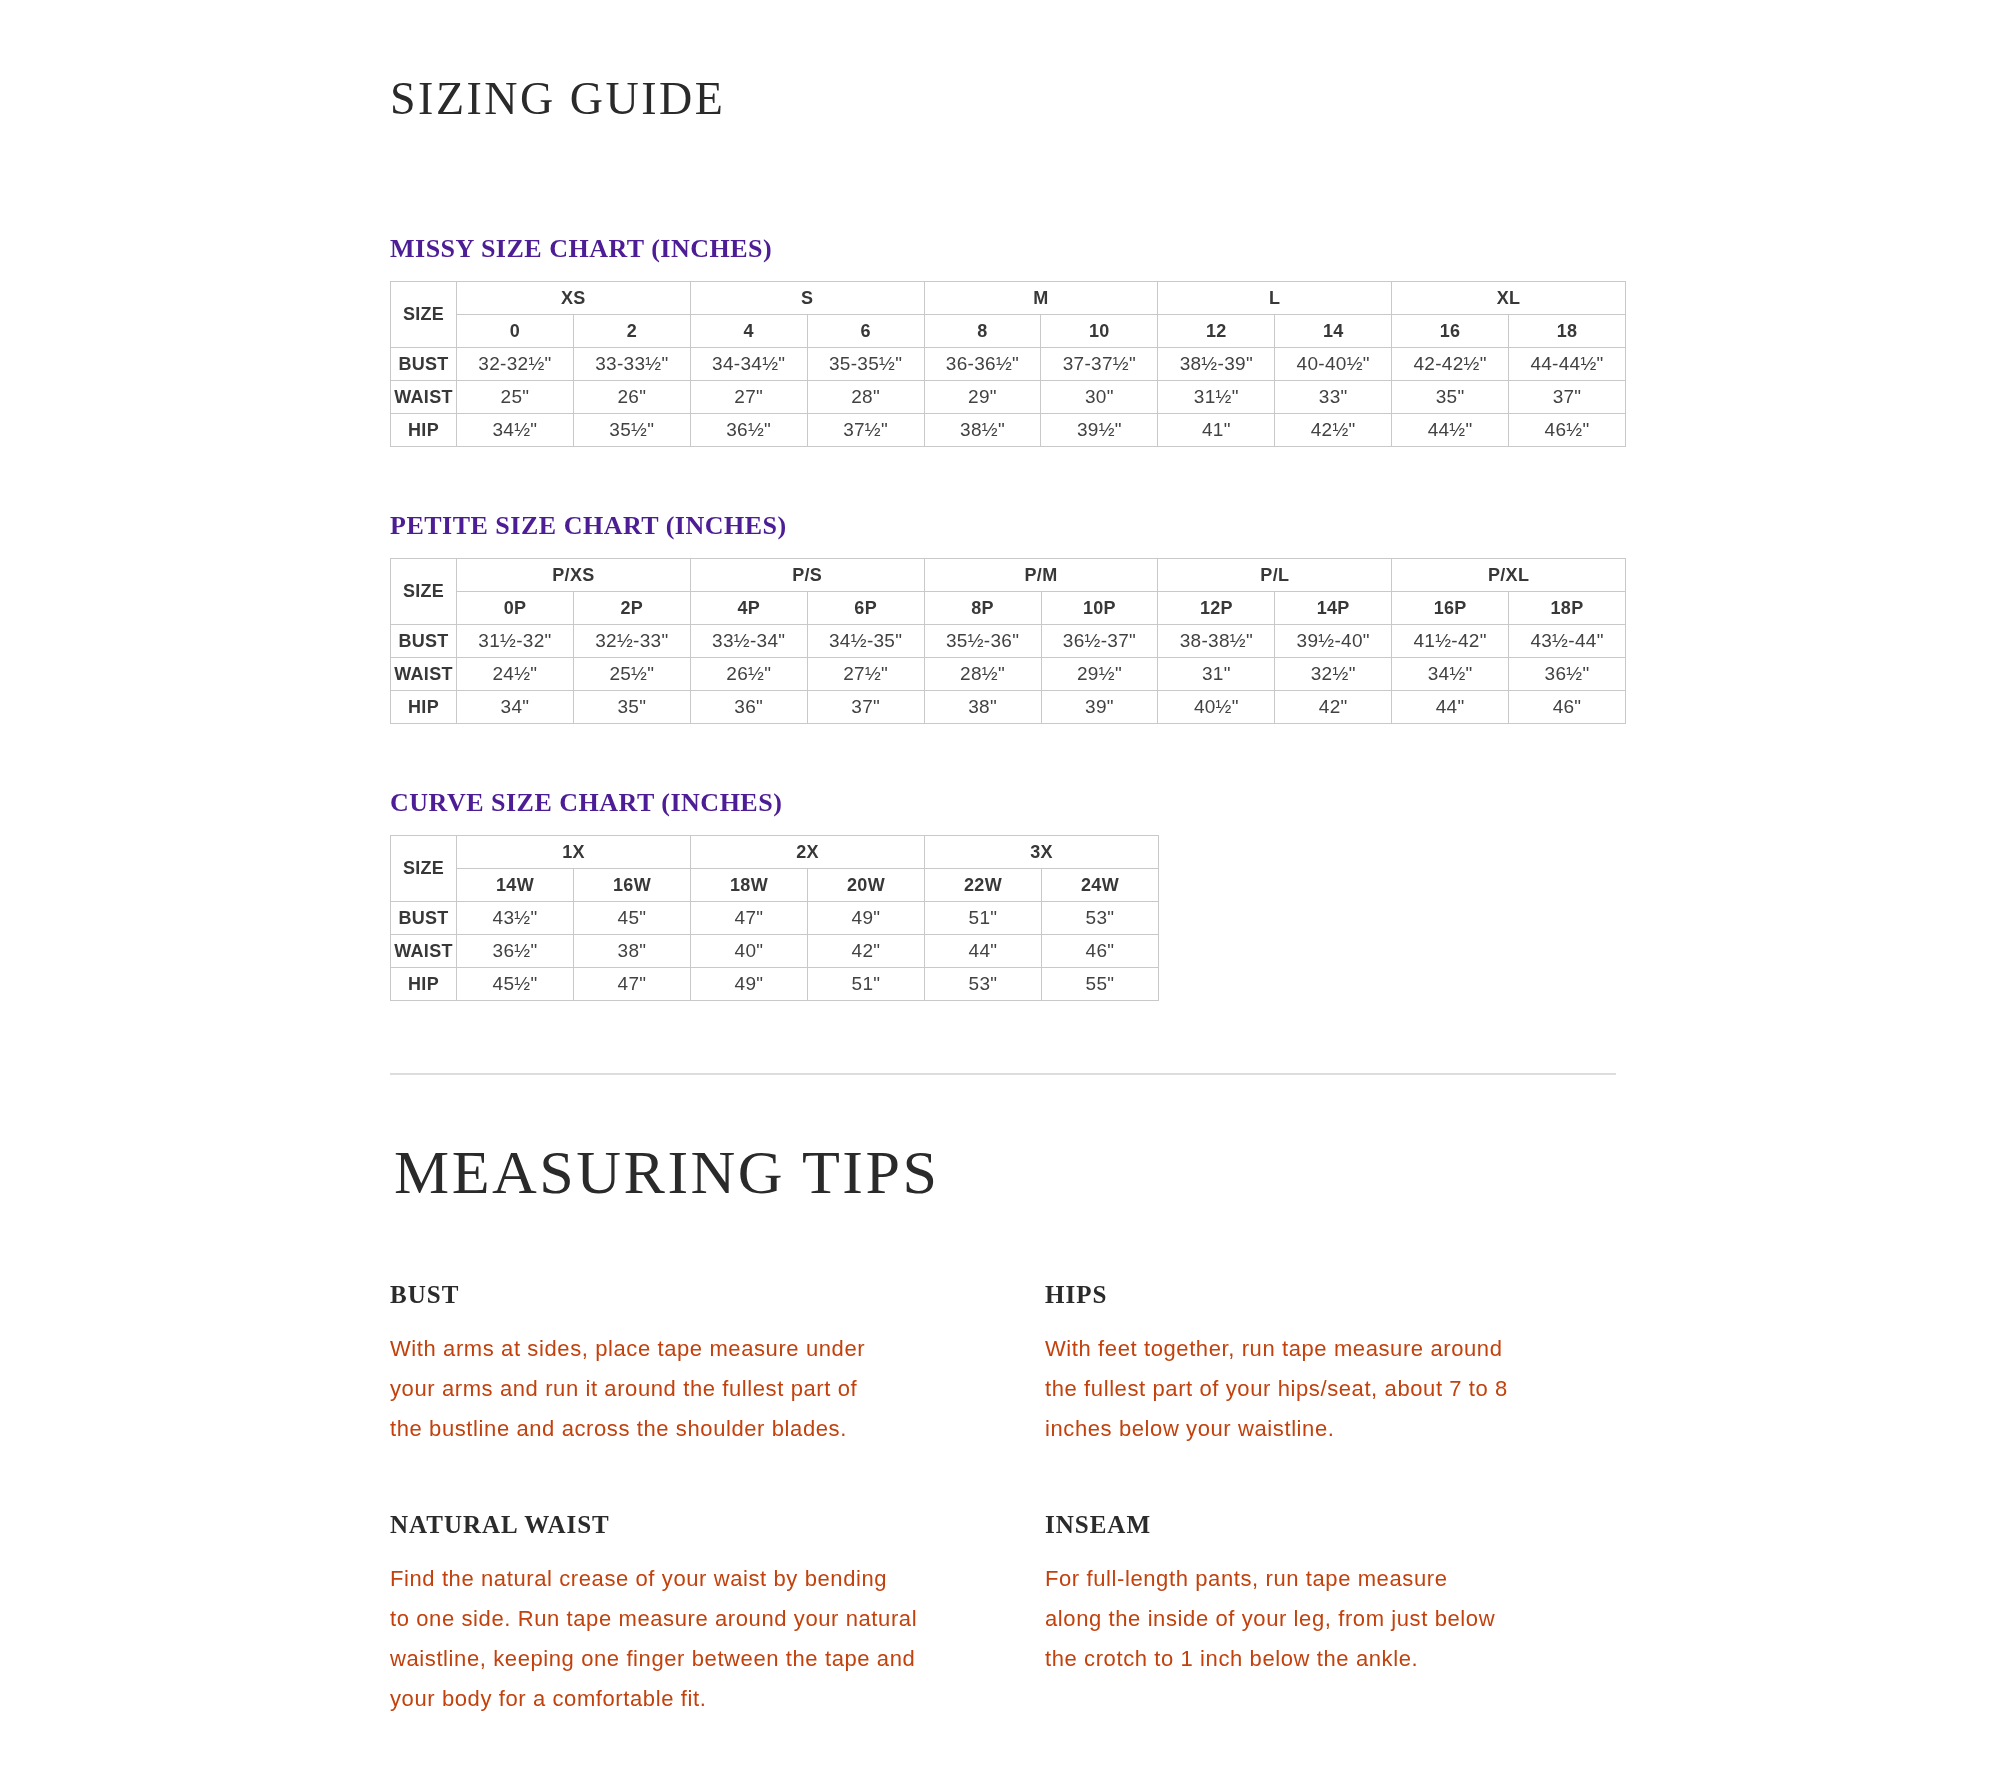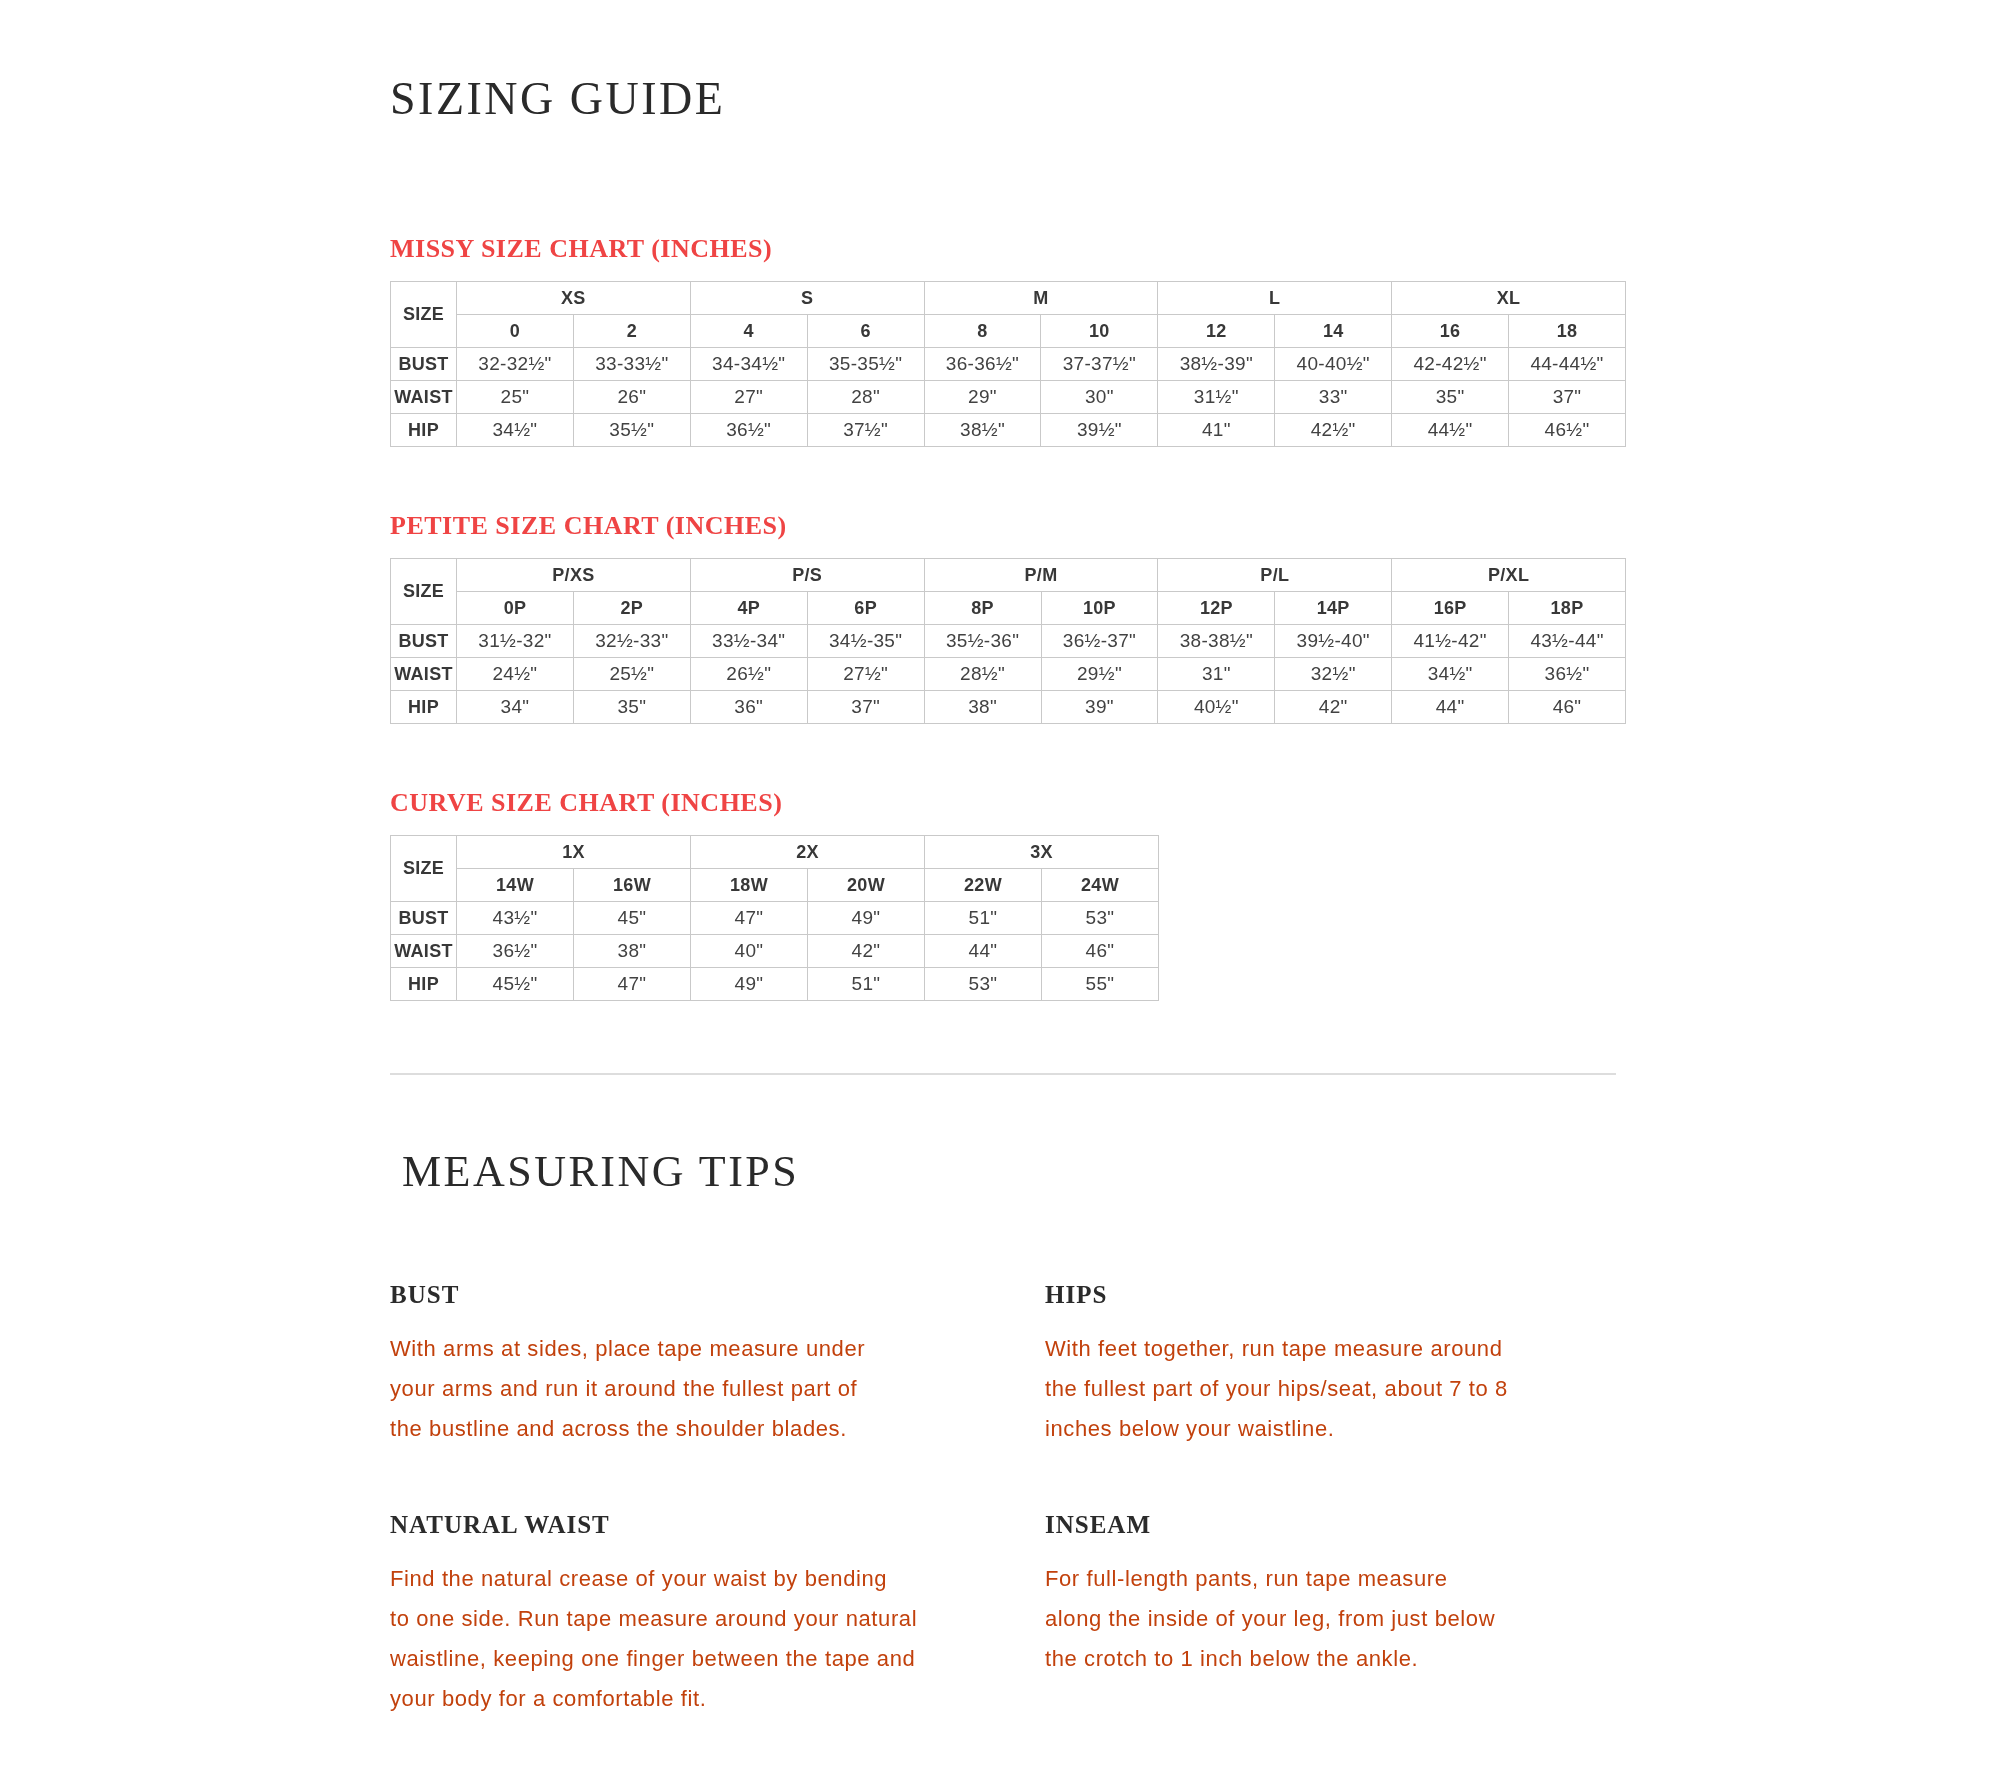--- a/index.html
+++ b/index.html
@@ -20,21 +20,21 @@
     color: #2a2a2a;
     margin: 0 0 112px 0;
   }
 
   .chart-heading {
     font-family: "Liberation Serif", "DejaVu Serif", serif;
     font-size: 26px;
     line-height: 30px;
     font-weight: 700;
     letter-spacing: 0.5px;
-    color: #ef4444;
+    color: #4c1d95;
     margin: 0 0 17px 0;
   }
 
   .size-table {
     border-collapse: collapse;
     table-layout: fixed;
     margin: 0 0 64px 0;
   }
   .size-table th, .size-table td {
     border: 1px solid #c9c9c9;
@@ -62,25 +62,25 @@
   .divider {
     border: none;
     border-top: 2px solid #dddddd;
     width: 1226px;
     margin: 72px 0 0 0;
   }
 
   .tips-title {
     font-family: "Liberation Serif", "DejaVu Serif", serif;
     font-weight: 400;
-    font-size: 44px;
+    font-size: 62px;
     line-height: 46px;
     letter-spacing: 2.5px;
     color: #2a2a2a;
-    margin: 74px 0 0 12px;
+    margin: 74px 0 0 4px;
   }
 
   .tips-grid {
     display: grid;
     grid-template-columns: 655px 581px;
     row-gap: 62px;
     margin-top: 86px;
   }
   .tip-heading {
     font-family: "Liberation Serif", "DejaVu Serif", serif;

